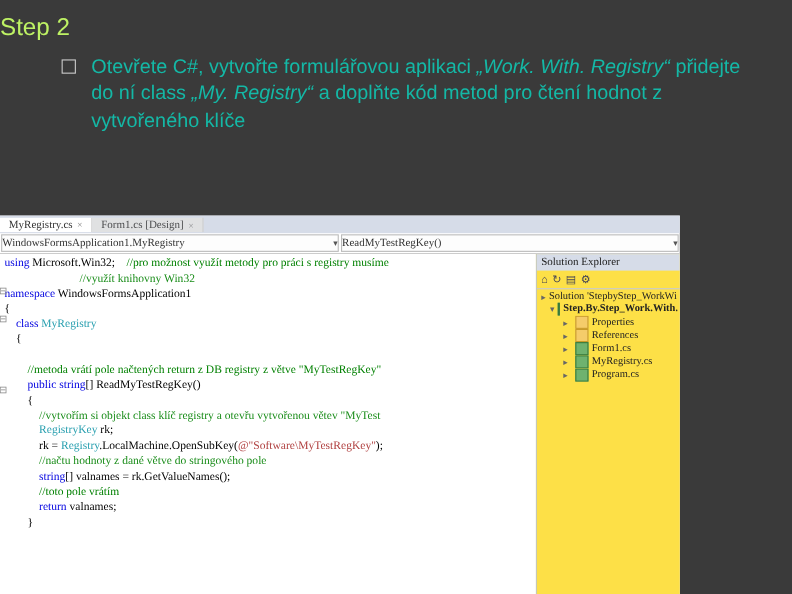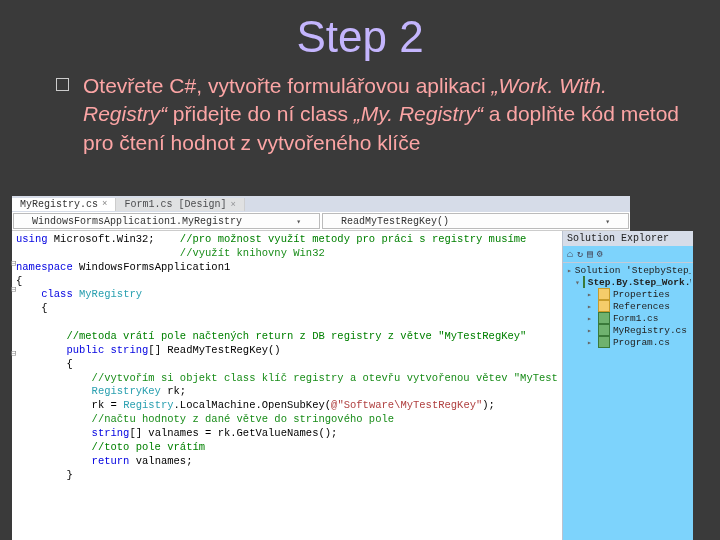--- a/index.html
+++ b/index.html
@@ -4,53 +4,52 @@
 <style>
   body {
     margin: 0;
     width: 720px;
     height: 540px;
     background: #3a3a3a;
     font-family: Arial, sans-serif;
     overflow: hidden;
   }
   .slide-title {
-    text-align: center;
-    font-size: 44px;
-    color: #c4b5fd;
+    font-size: 22px;
+    color: #bef264;
     margin: 12px 0 4px 0;
     font-weight: normal;
   }
   .bullet-row {
     display: flex;
     align-items: flex-start;
     padding: 6px 40px 10px 56px;
   }
   .bullet-box {
     width: 11px;
     height: 11px;
     border: 1px solid #ccc;
     margin-top: 6px;
     margin-right: 14px;
     flex: 0 0 auto;
   }
   .bullet-text {
-    color: #fca5a5;
-    font-size: 21px;
+    color: #14b8a6;
+    font-size: 18px;
     line-height: 1.35;
   }
   .bullet-text .italic { font-style: italic; }
   .ide {
     position: absolute;
-    left: 12px;
+    left: 0;
     top: 196px;
     width: 618px;
     height: 344px;
     background: #fff;
-    font-family: Liberation Mono, monospace;
+    font-family: Liberation Serif, serif;
     font-size: 10.5px;
   }
   .tabrow {
     height: 16px;
     background: #d6dce8;
     display: flex;
     align-items: center;
     font-size: 10px;
     color: #333;
   }
@@ -68,21 +67,21 @@
   .combos {
     height: 18px;
     display: flex;
     border-bottom: 1px solid #ccc;
   }
   .combo {
     flex: 1;
     border: 1px solid #bbb;
     margin: 1px;
     font-size: 10px;
-    padding: 1px 18px;
+    padding: 1px 0;
     display: flex;
     align-items: center;
     justify-content: space-between;
     color: #333;
     background: #fdfdfd;
   }
   .combo .arrow { color: #555; font-size: 8px; }
   .editor-wrap {
     display: flex;
     height: calc(100% - 34px);
@@ -100,21 +99,21 @@
     left: -1px;
     color: #888;
     font-size: 9px;
   }
   .kw { color: #0000e0; }
   .type { color: #2aa0b0; }
   .str { color: #b04040; }
   .cmt { color: #008000; }
   .solexp {
     width: 130px;
-    background: #7dd3fc;
+    background: #fde047;
     border-left: 1px solid #b9c2d0;
     font-size: 9.5px;
     color: #222;
   }
   .solexp .hdr {
     background: #d6dce8;
     padding: 2px 4px;
     font-size: 10px;
   }
   .solexp .toolbar {

